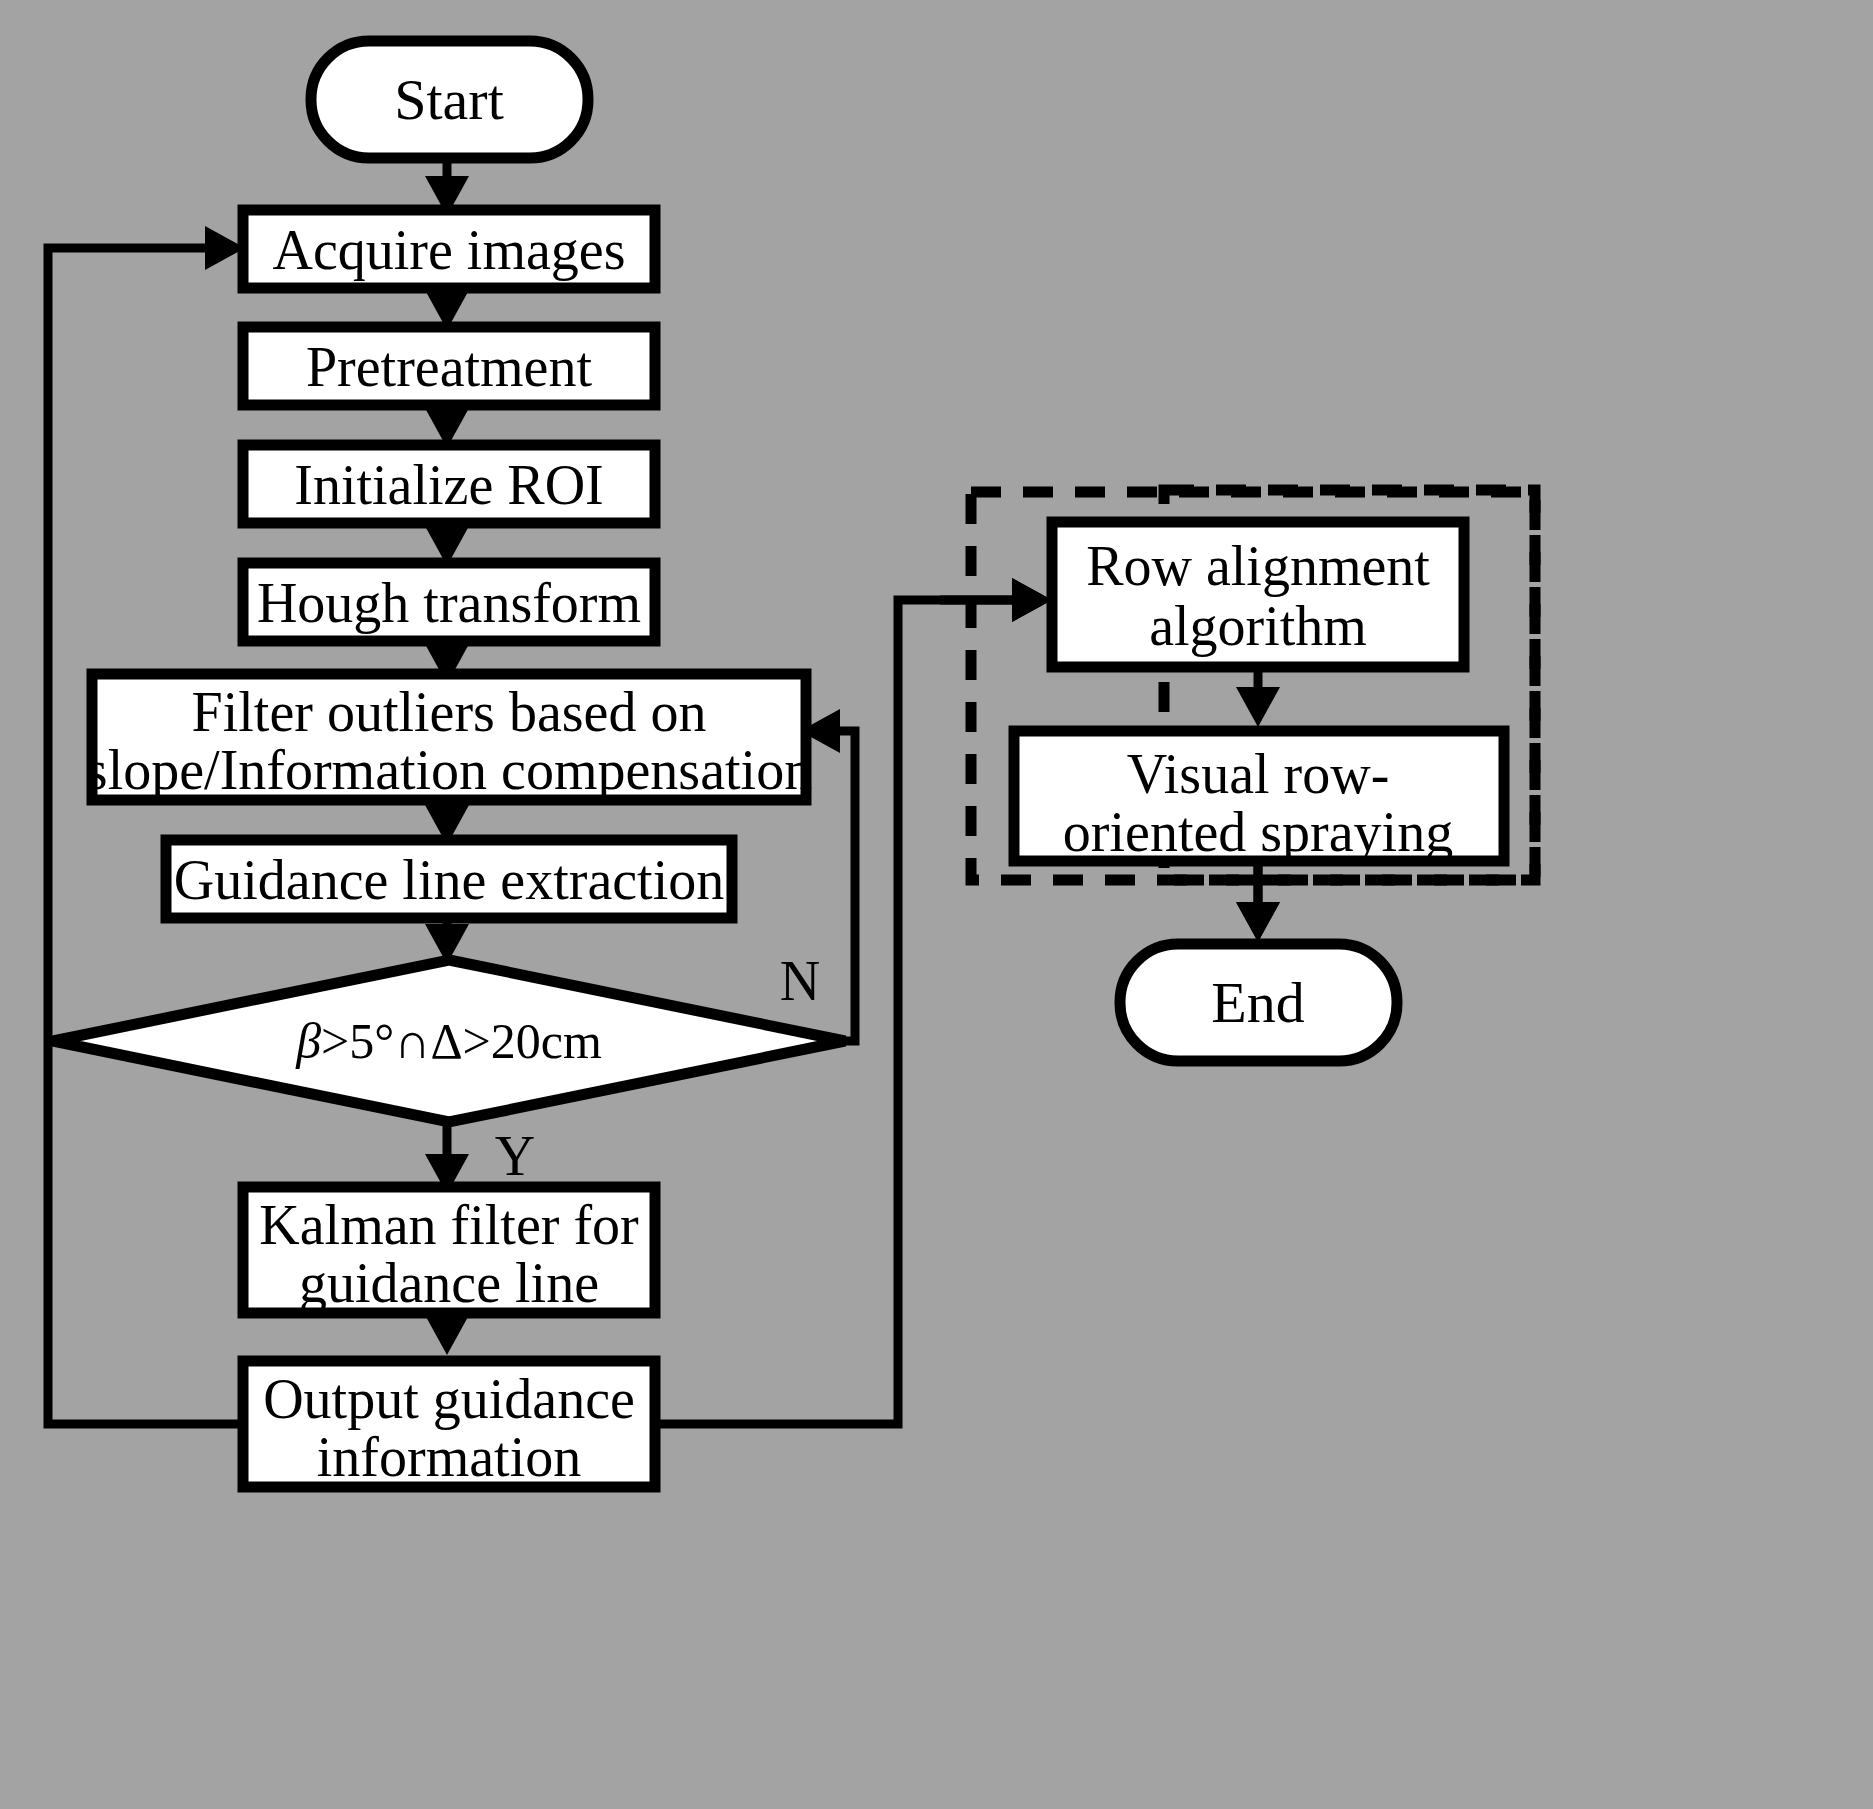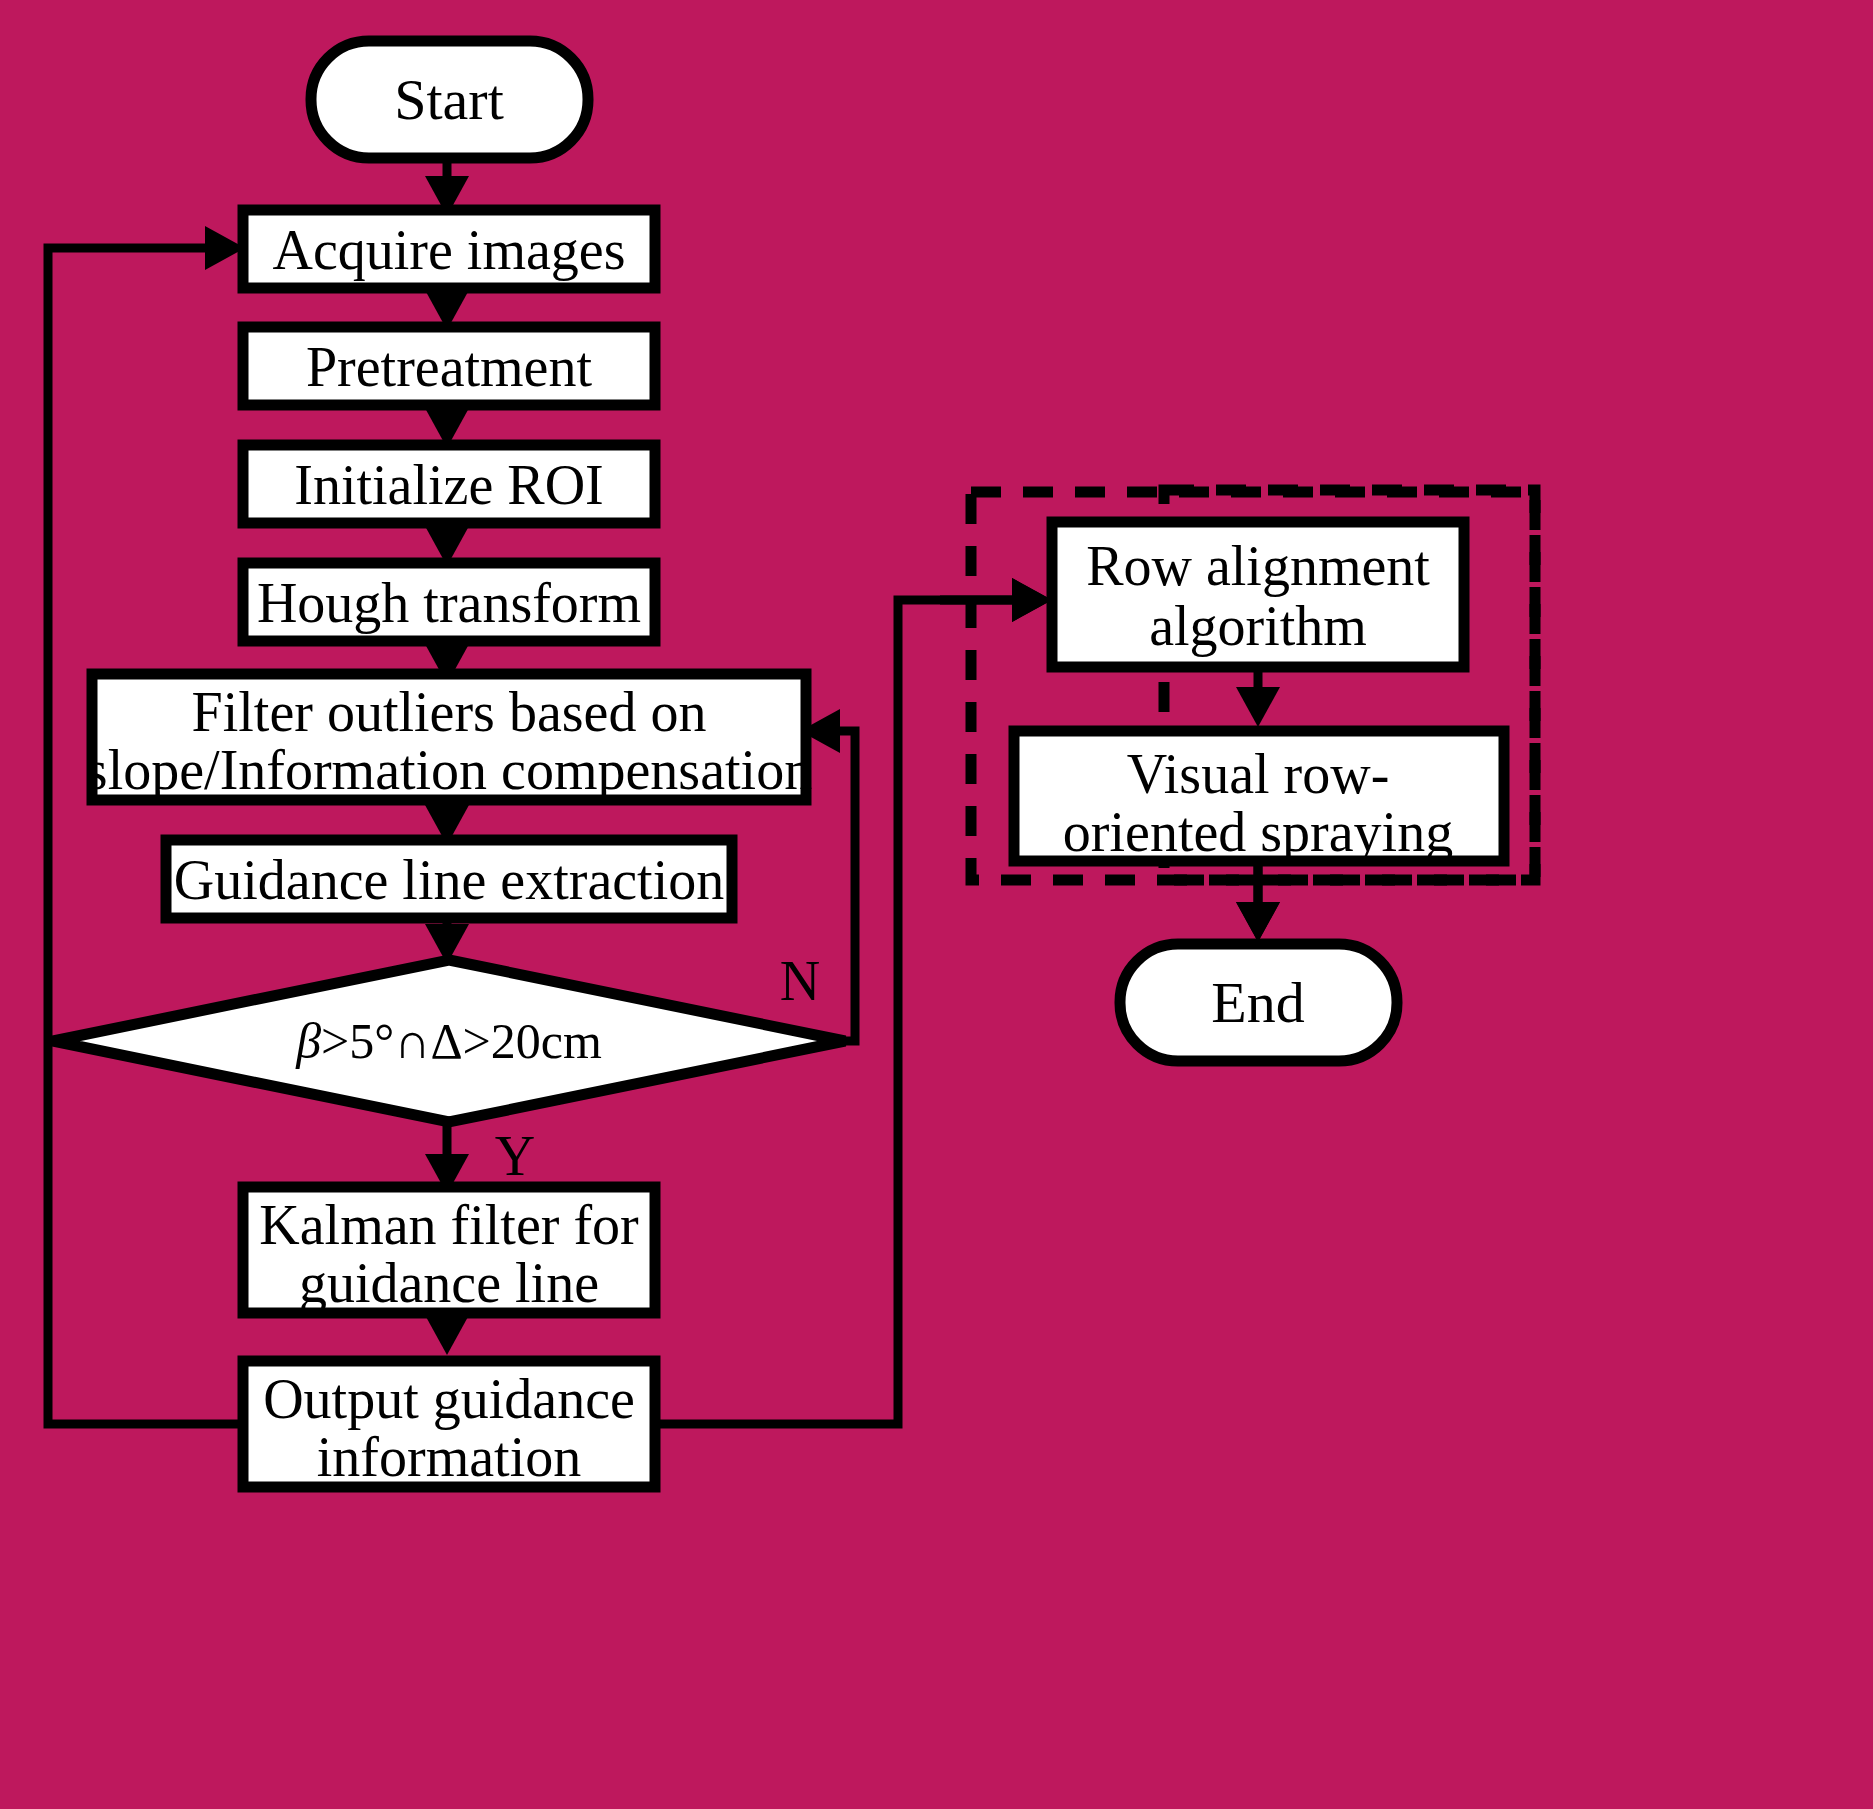--- a/index.html
+++ b/index.html
@@ -10,21 +10,21 @@
   body {
     width: 1873px;
     height: 1809px;
     overflow: hidden;
     font-family: "Liberation Serif", "DejaVu Serif", serif;
   }
   #flowchart-root {
     position: relative;
     width: 1873px;
     height: 1809px;
-    background: #be185d;
+    background: #a3a3a3;
   }
   svg#flow-svg {
     position: absolute;
     left: 0;
     top: 0;
     width: 1873px;
     height: 1809px;
     display: block;
   }
   .node-shape {

